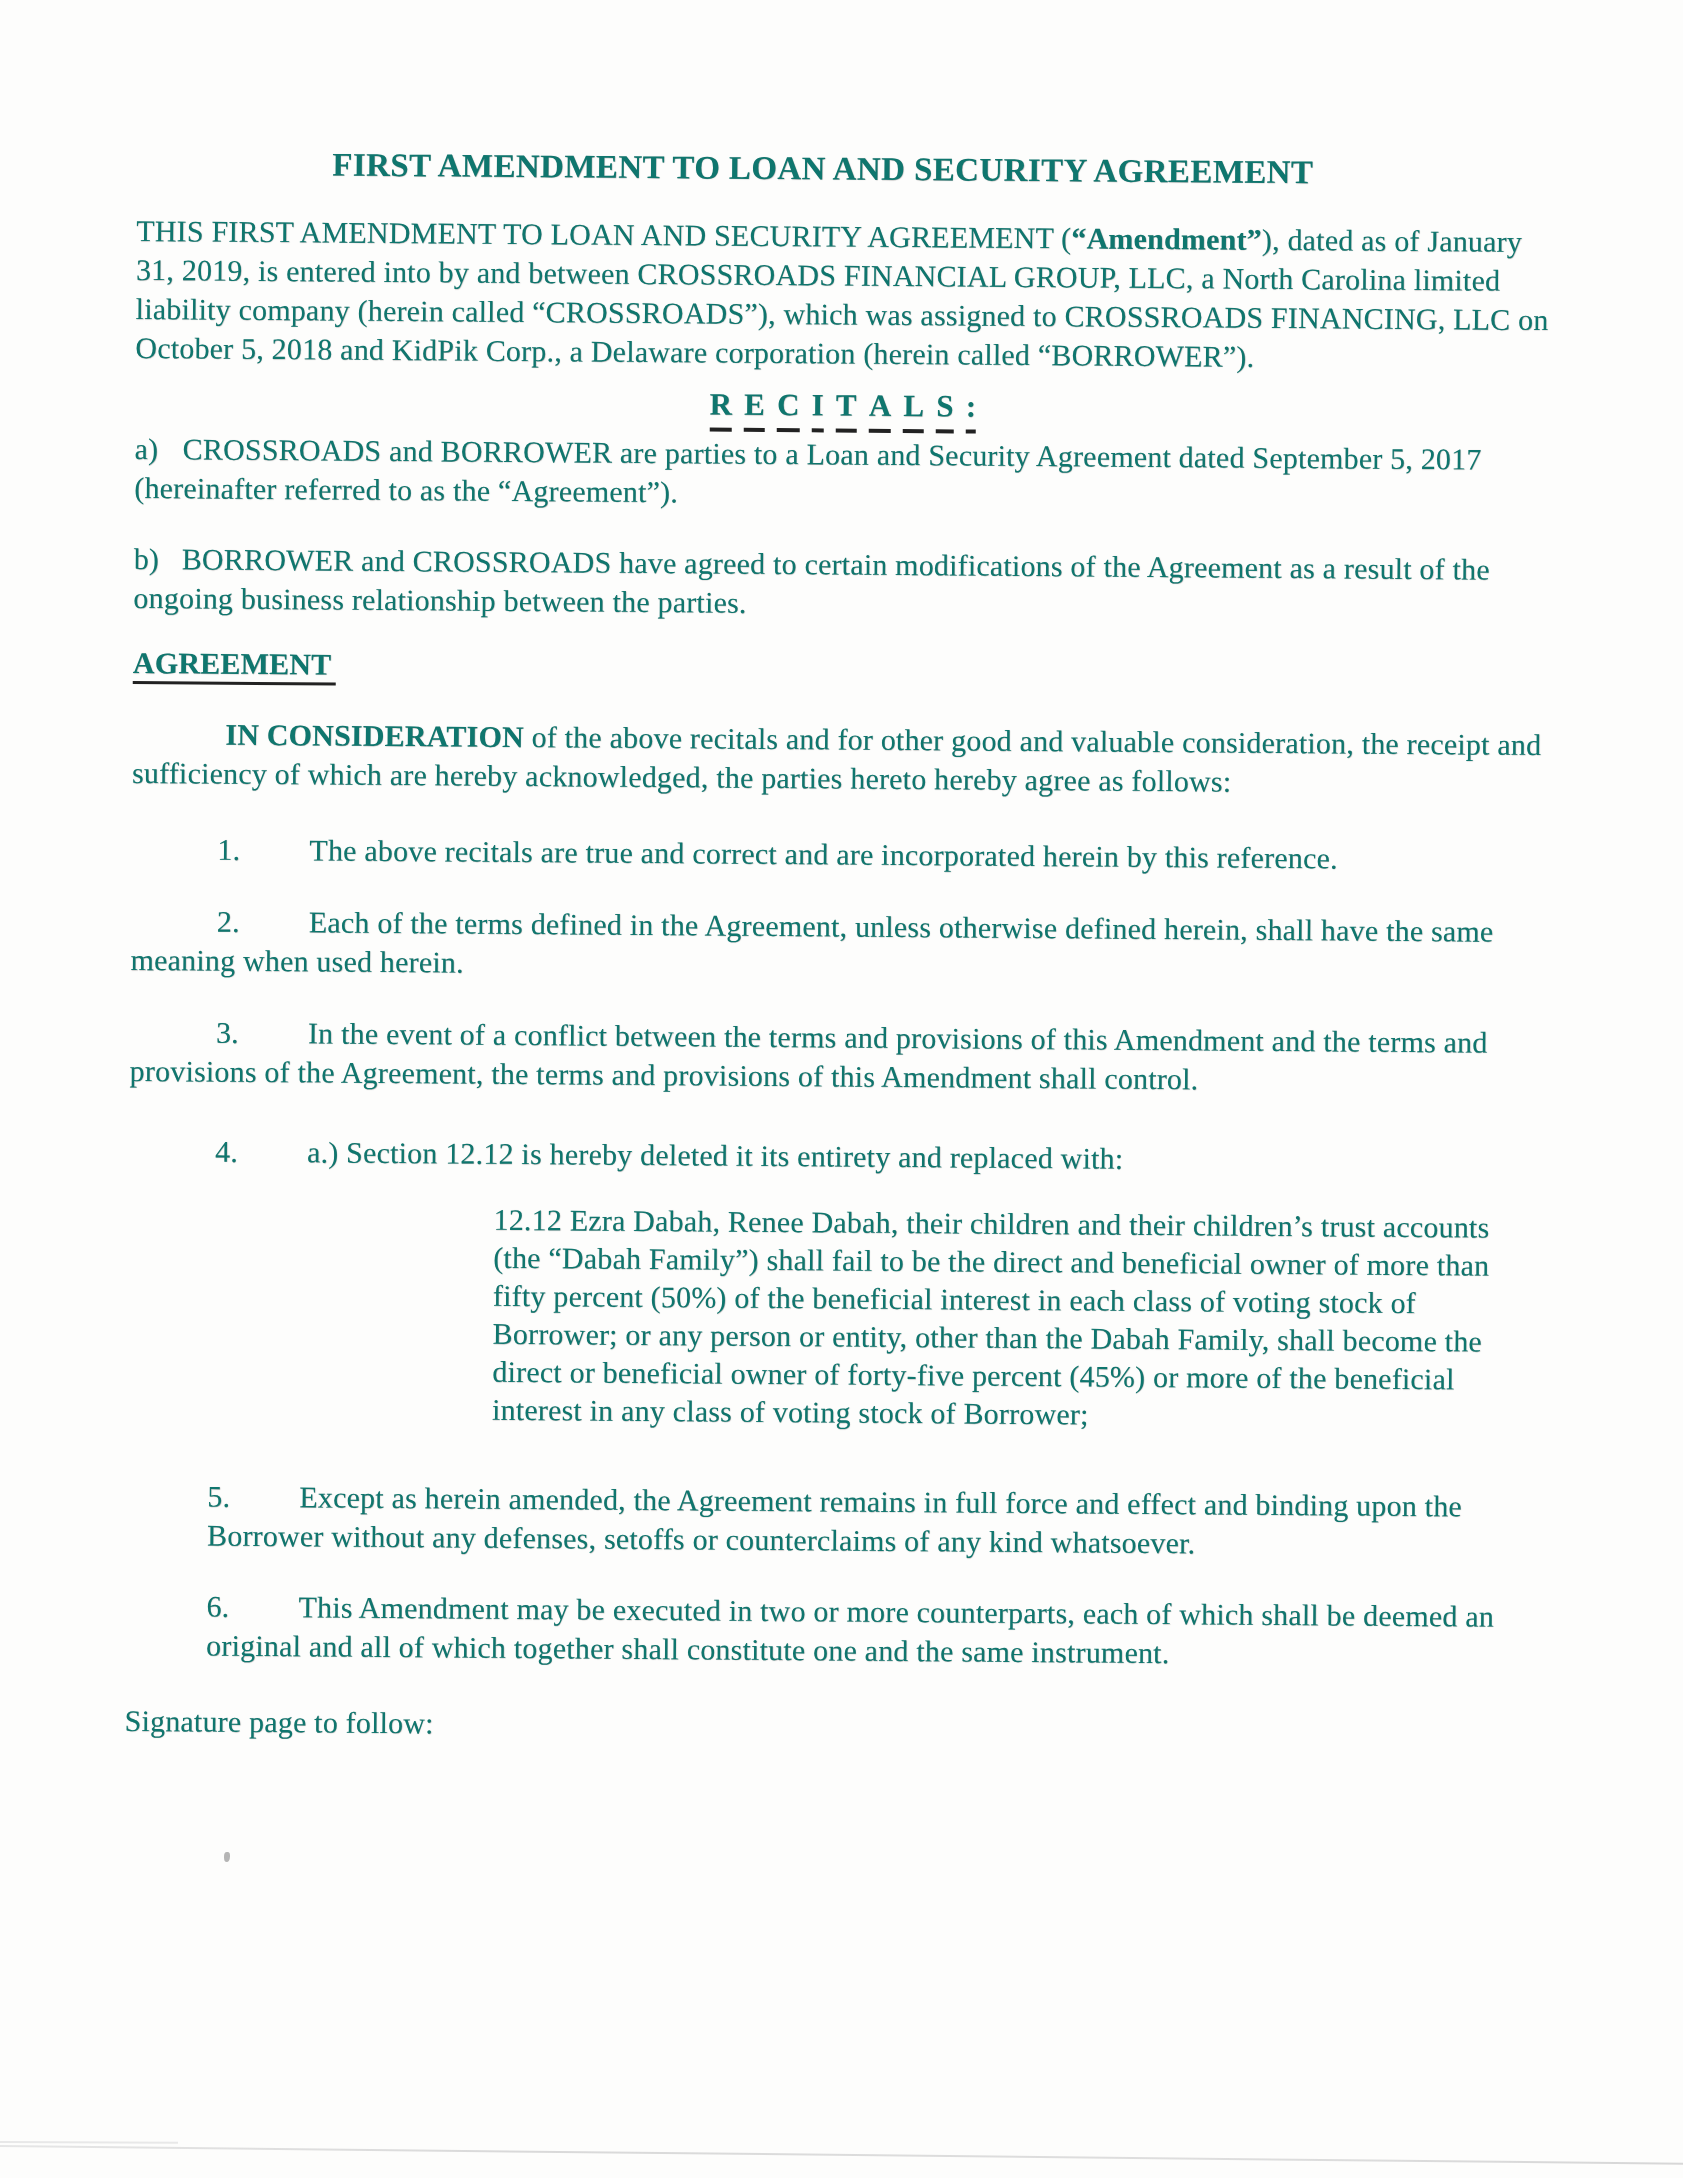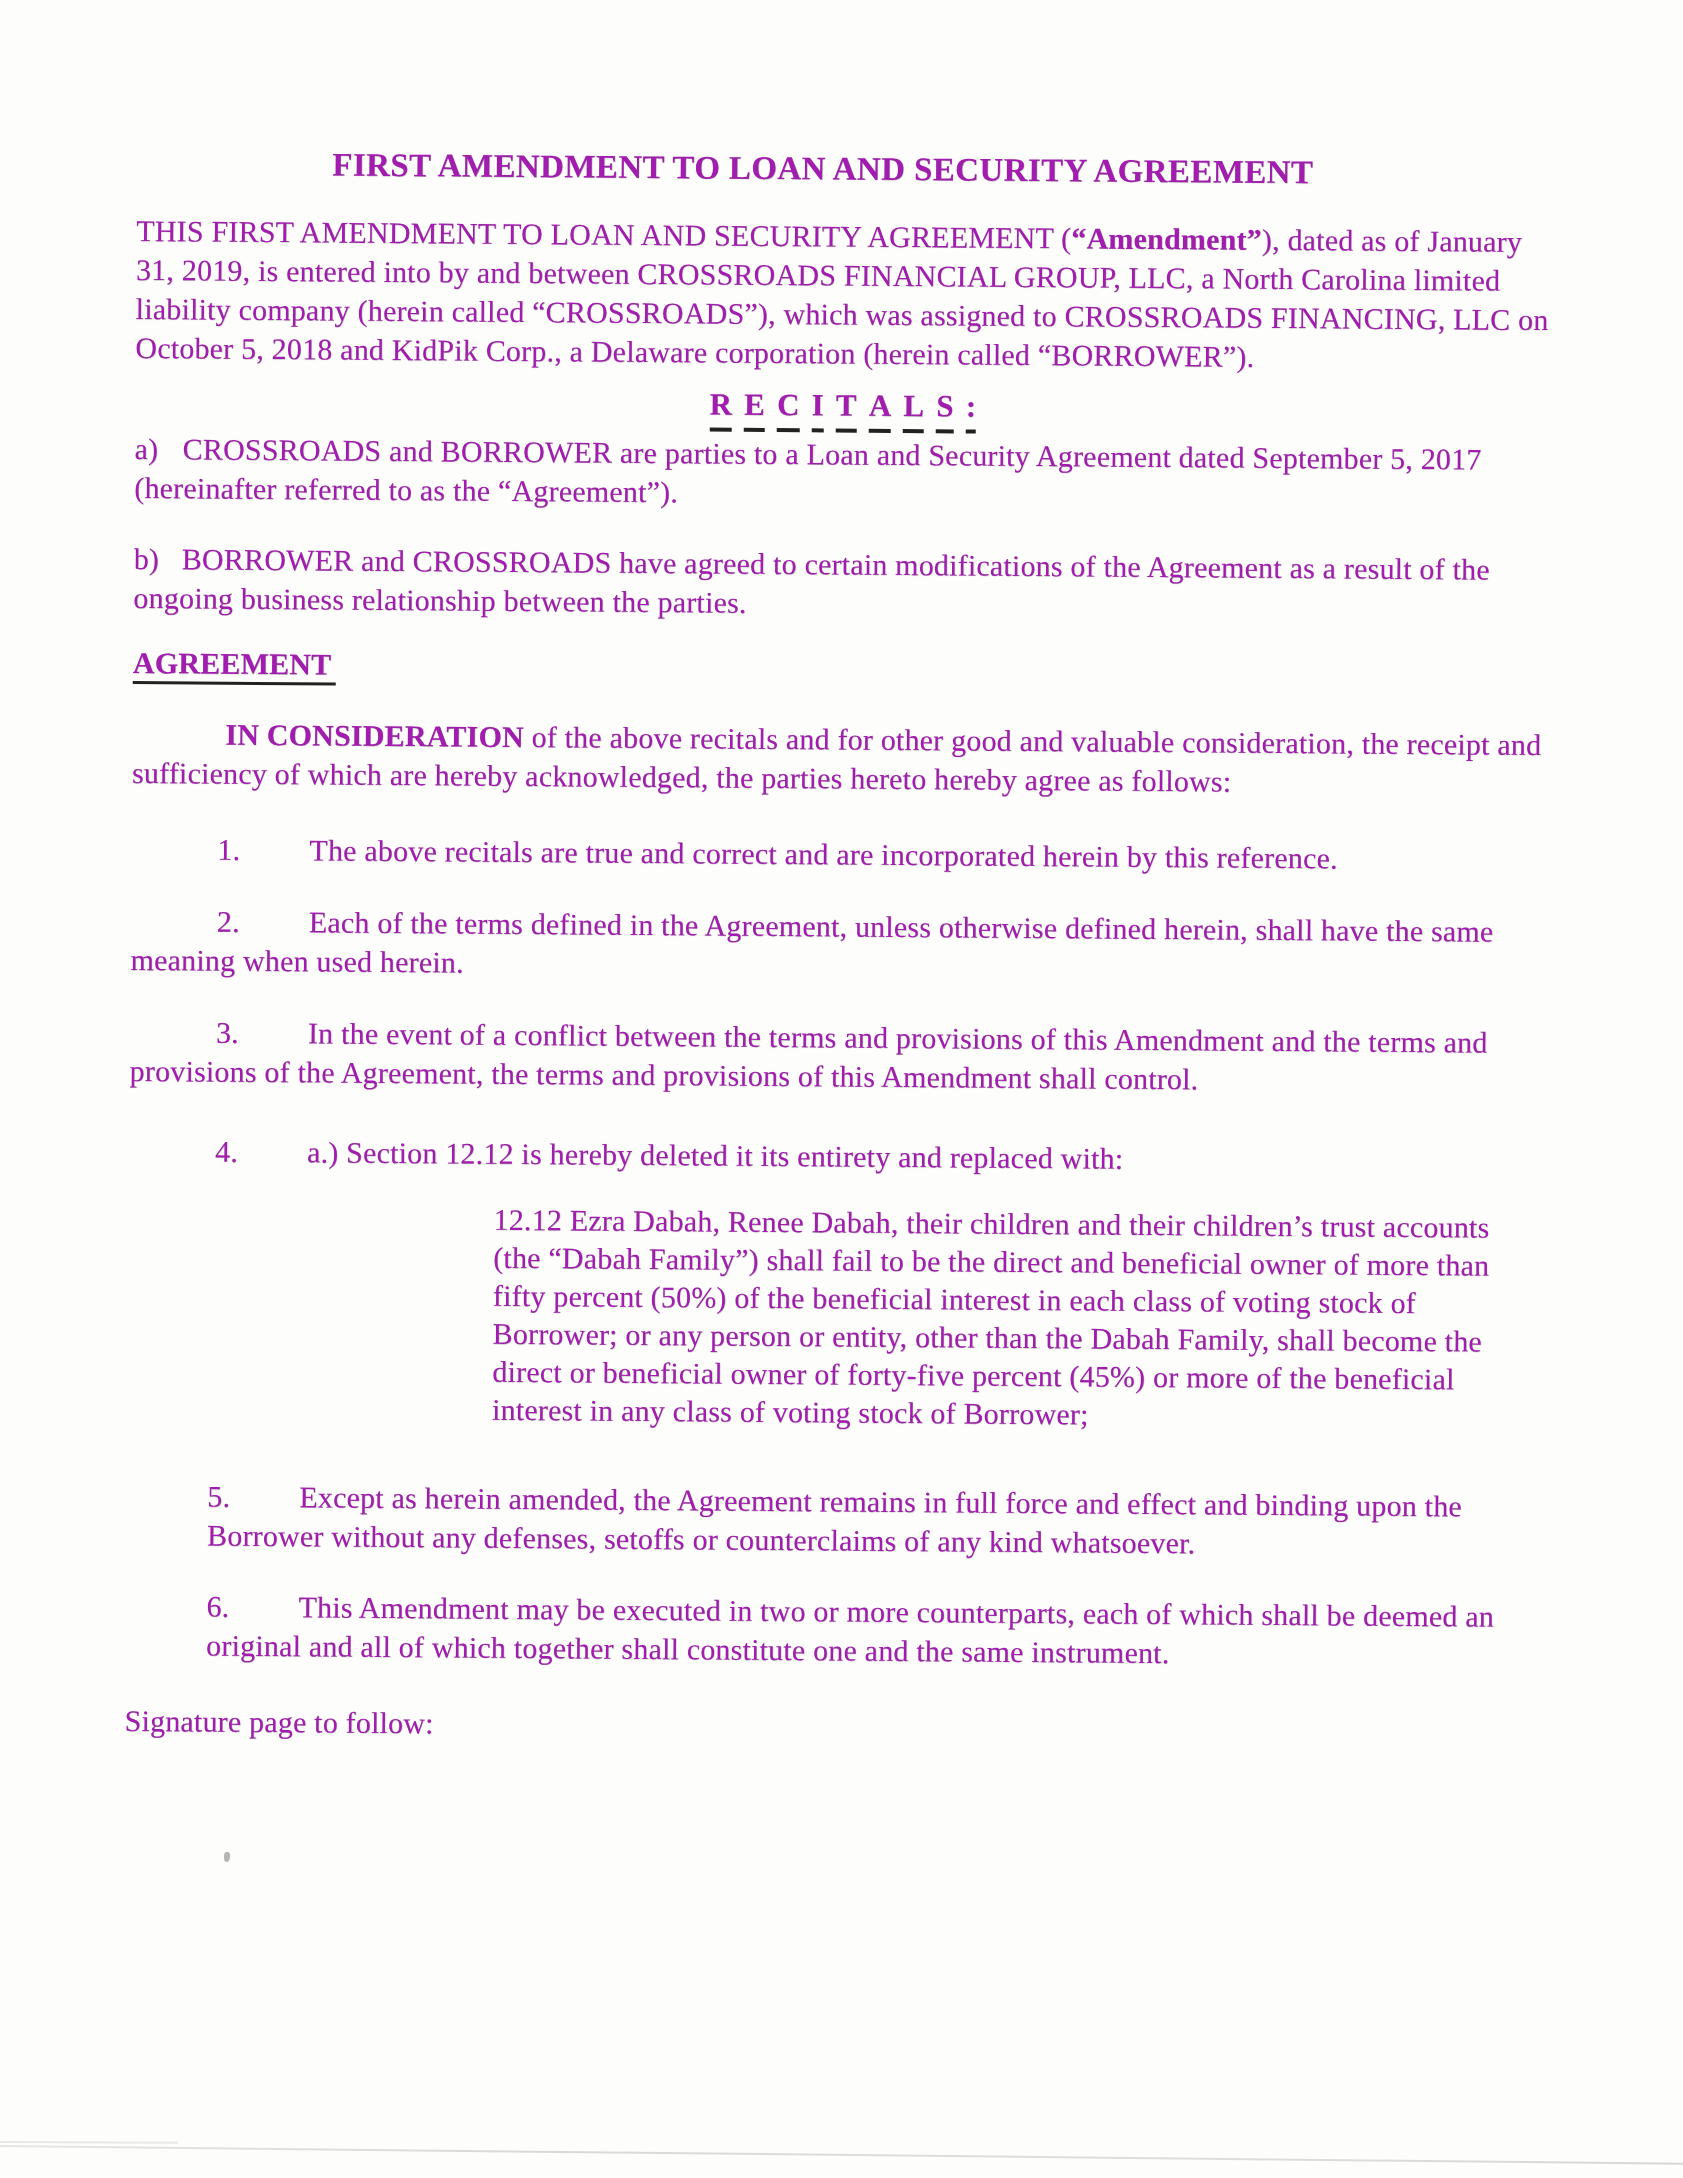--- a/index.html
+++ b/index.html
@@ -9,21 +9,21 @@
     height: 2178px;
     background: #fdfdfc;
     overflow: hidden;
   }
   .sheet {
     position: relative;
     width: 1683px;
     height: 1970px;
     background: #fdfdfc;
     font-family: "Liberation Serif", "DejaVu Serif", serif;
-    color: #a21caf;
+    color: #0f766e;
   }
   .content {
     position: absolute;
     top: 141px;
     left: 137px;
     width: 1416px;
     transform: rotate(0.45deg);
     transform-origin: 0 0;
     font-size: 30px;
     line-height: 39px;

